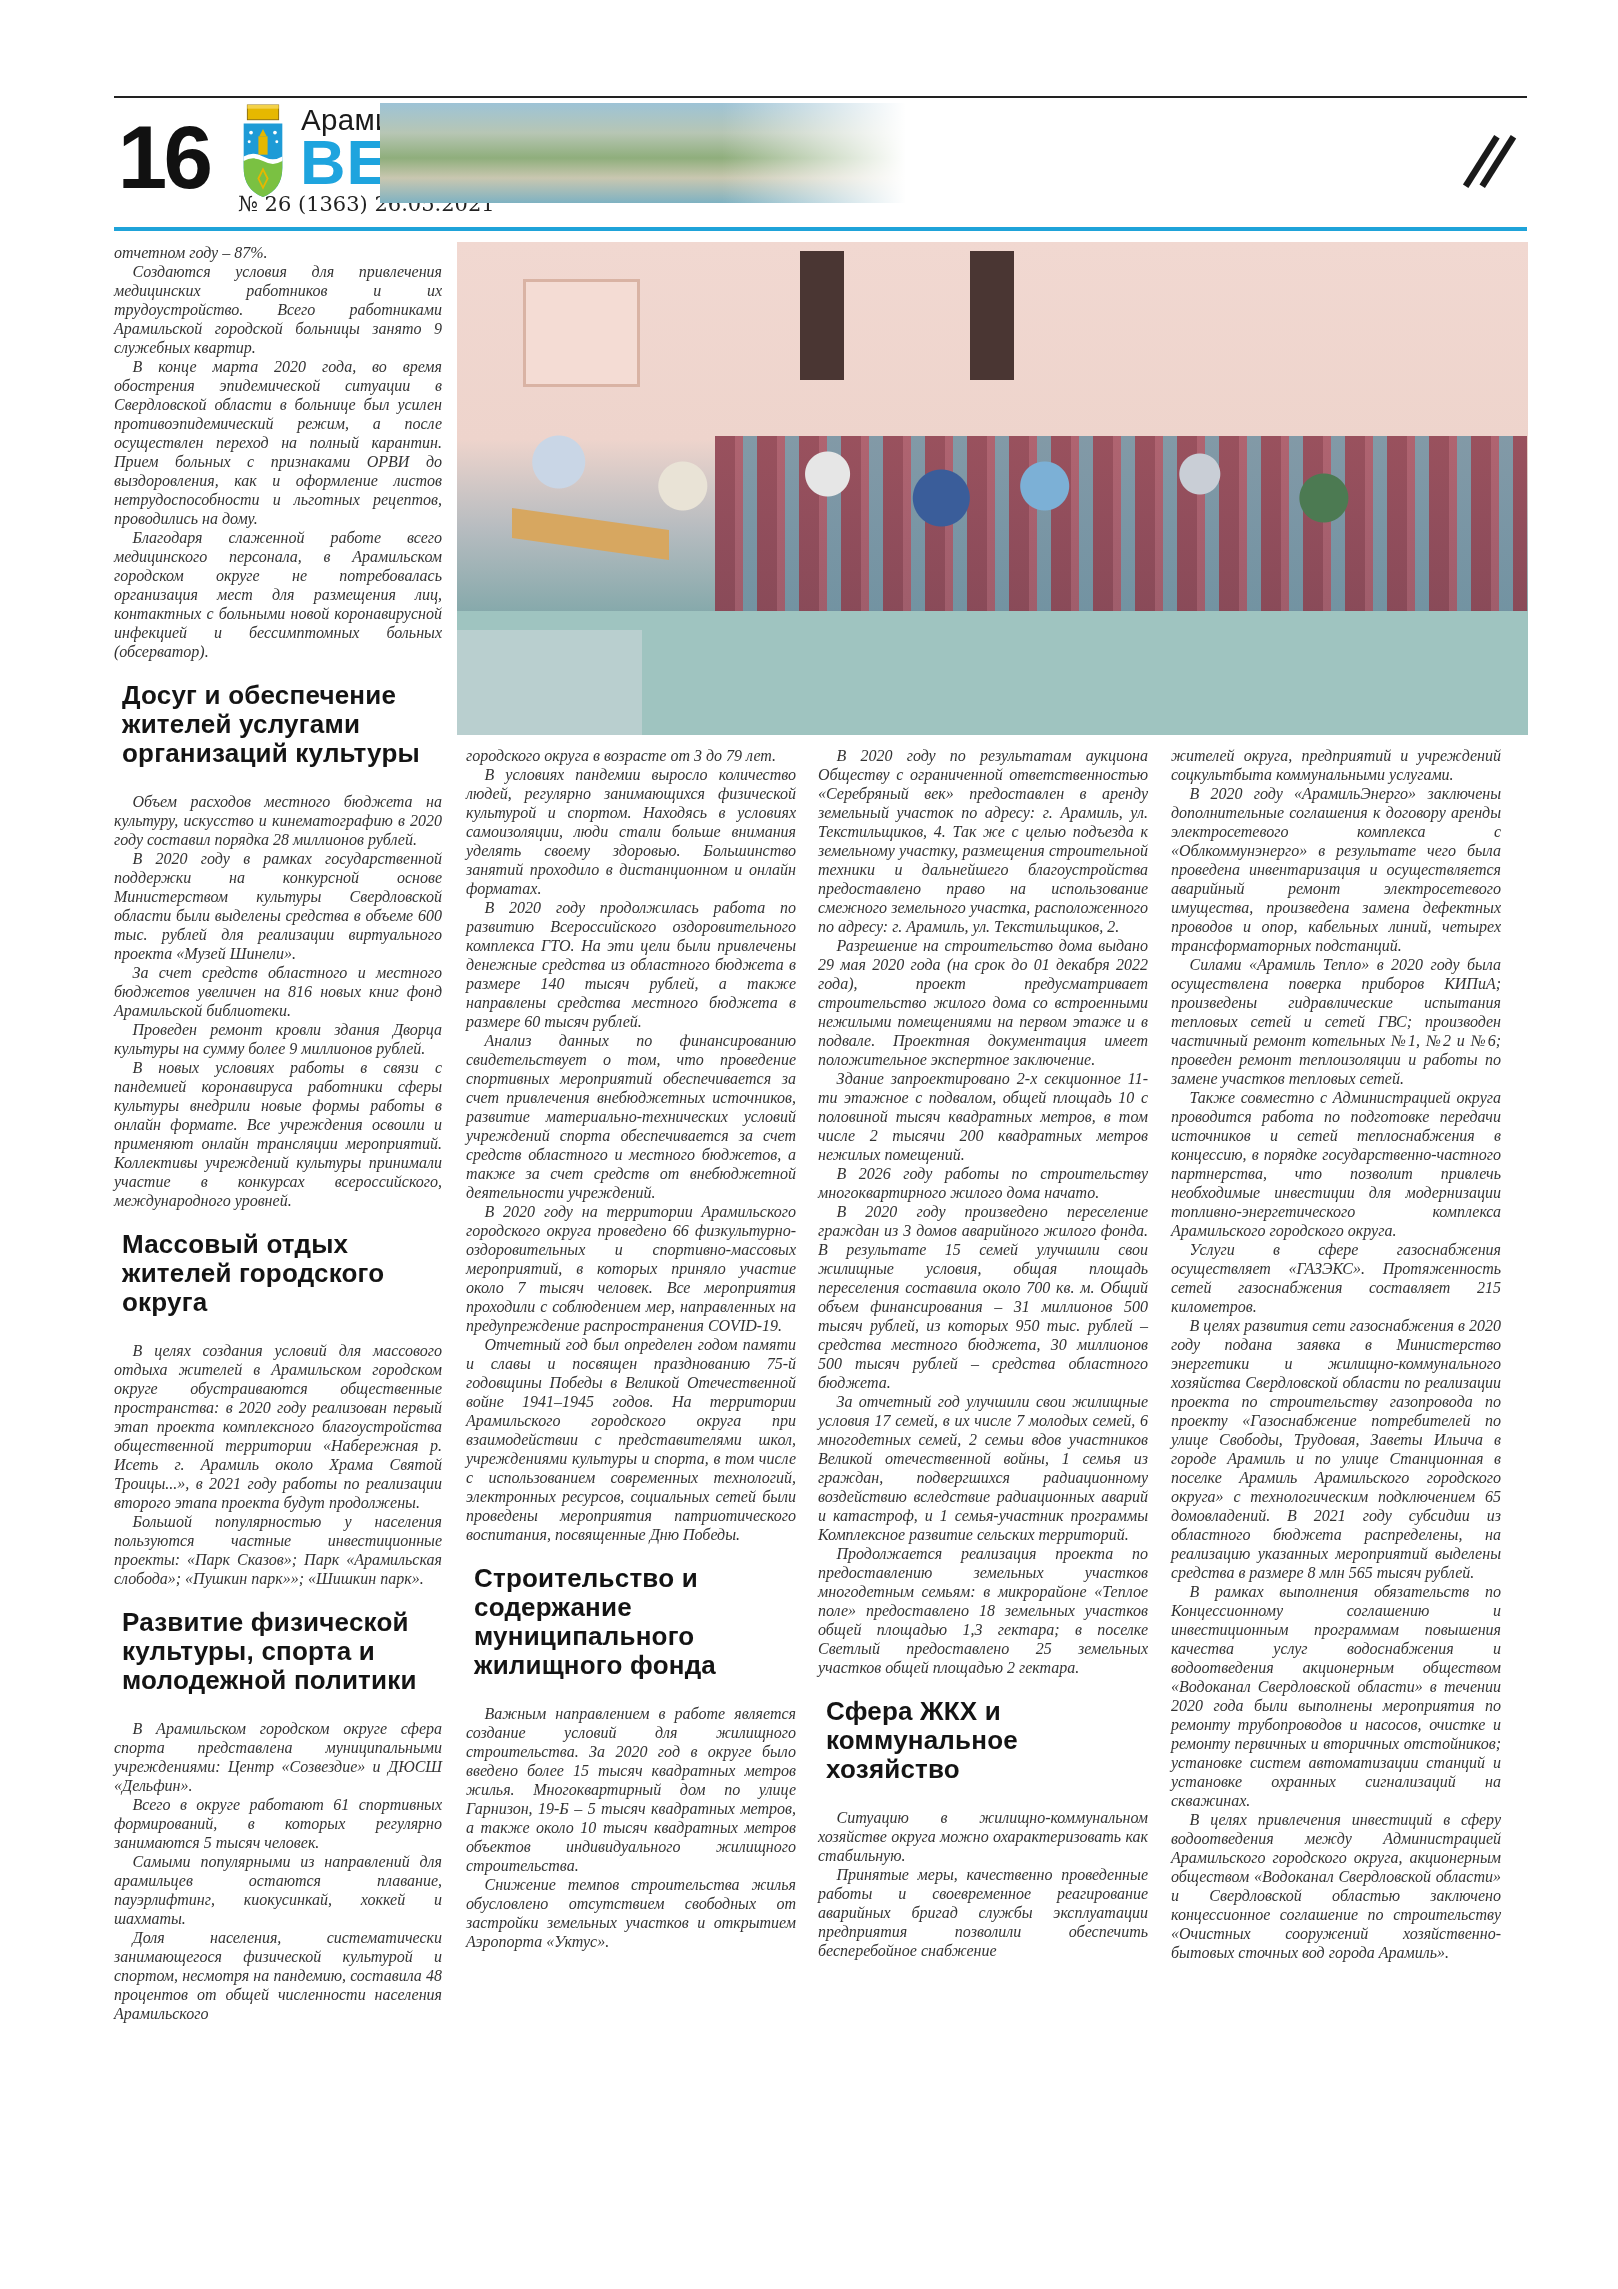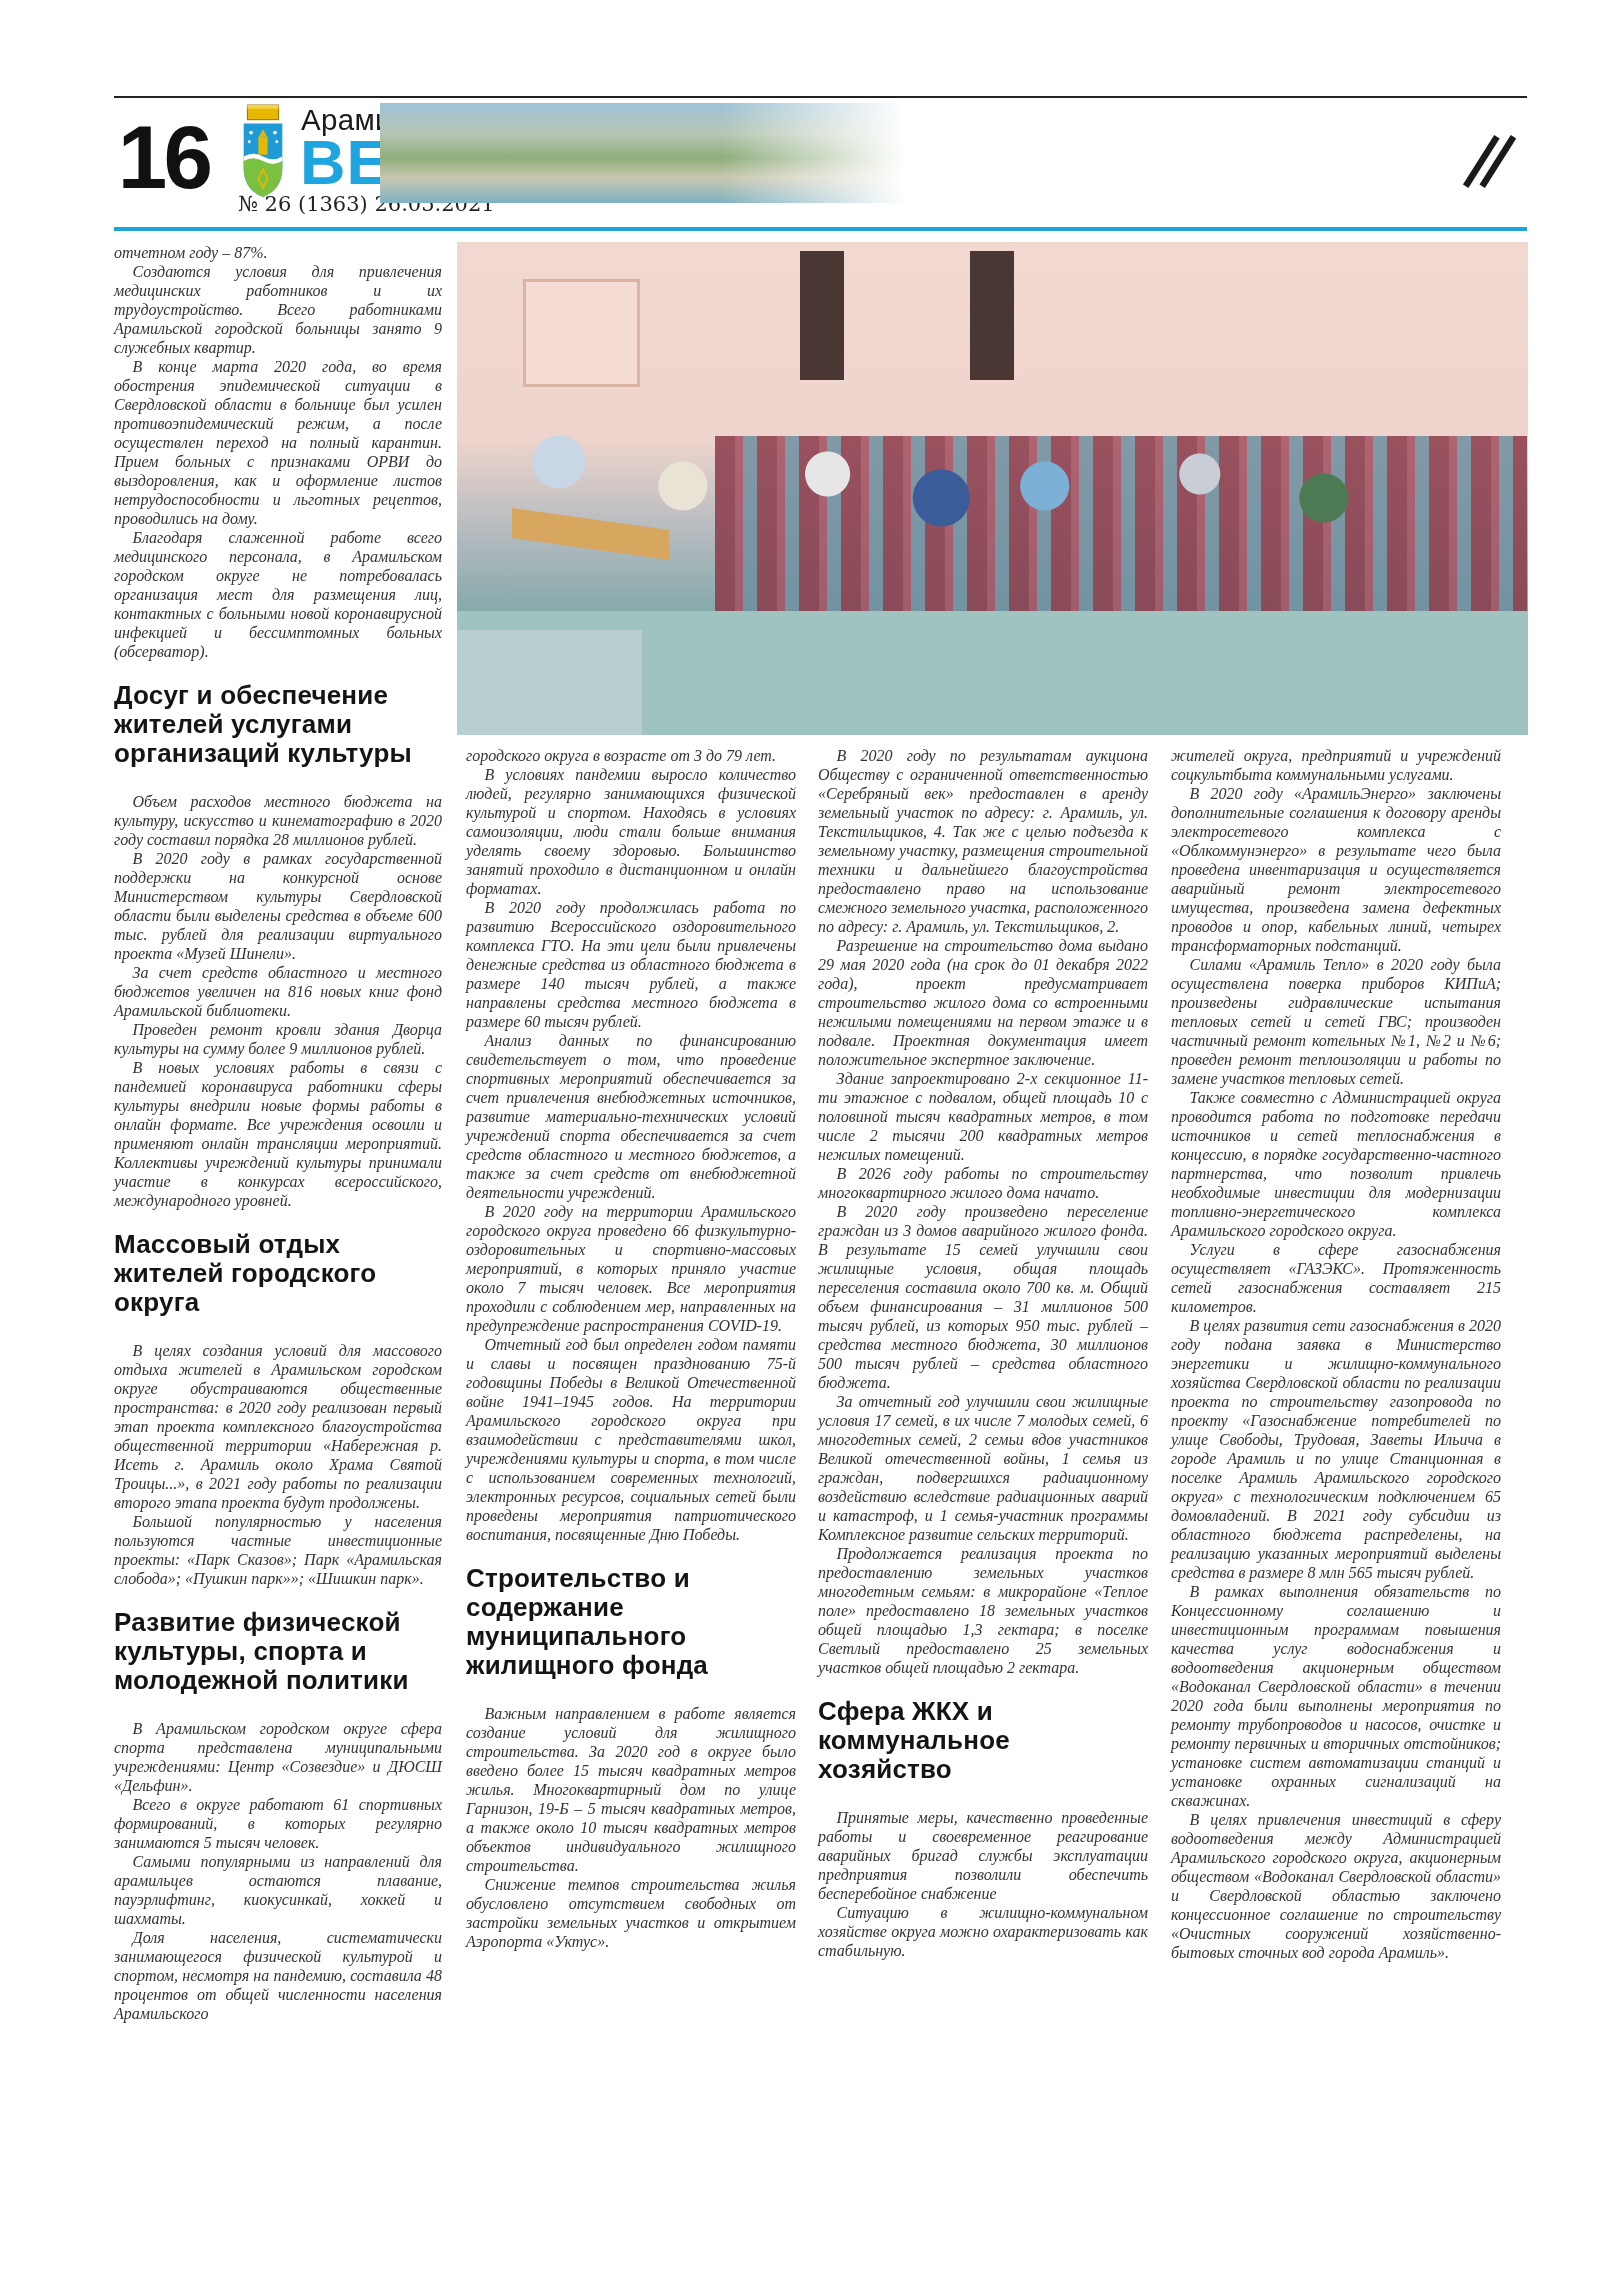--- a/index.html
+++ b/index.html
@@ -33,21 +33,21 @@
                 radial-gradient(circle at 34% 35%, #e6e6e6 0 22px, transparent 23px),
                 radial-gradient(circle at 45% 45%, #3a5d9a 0 28px, transparent 29px),
                 radial-gradient(circle at 55% 40%, #7cb0d6 0 24px, transparent 25px),
                 radial-gradient(circle at 70% 35%, #c9ced6 0 20px, transparent 21px),
                 radial-gradient(circle at 82% 45%, #4c7a52 0 24px, transparent 25px); }
 
   .col { position: absolute; font-style: italic; font-size: 16px; line-height: 19px; text-align: justify; color: #333; }
   .col p { margin: 0; text-indent: 18.5px; }
   .col p.noindent { text-indent: 0; }
   .col p + p { margin-top: 0; }
-  .col h2 { font-family: "Liberation Sans", sans-serif; font-style: normal; font-weight: 700; font-size: 26px; line-height: 29px; color: #141414; margin: 20px 0 24px 0; text-align: left; letter-spacing: 0.2px; }
+  .col h2 { font-family: "Liberation Sans", sans-serif; font-style: normal; font-weight: 700; font-size: 26px; line-height: 29px; color: #141414; margin: 20px 0 24px 8px; text-align: left; letter-spacing: 0.2px; }
 
   .c1 { left: 114px; top: 243px; width: 328px; }
   .c2 { left: 466px; top: 746px; width: 330px; }
   .c3 { left: 818px; top: 746px; width: 330px; }
   .c4 { left: 1171px; top: 746px; width: 330px; }
 </style>
 </head>
 <body>
 
 <header class="masthead">
@@ -124,22 +124,22 @@
 
 <section class="col c3">
   <p>В 2020 году по результатам аукциона Обществу с ограниченной ответственностью «Серебряный век» предоставлен в аренду земельный участок по адресу: г. Арамиль, ул. Текстильщиков, 4. Так же с целью подъезда к земельному участку, размещения строительной техники и дальнейшего благоустройства предоставлено право на использование смежного земельного участка, расположенного по адресу: г. Арамиль, ул. Текстильщиков, 2.</p>
   <p>Разрешение на строительство дома выдано 29 мая 2020 года (на срок до 01 декабря 2022 года), проект предусматривает строительство жилого дома со встроенными нежилыми помещениями на первом этаже и в подвале. Проектная документация имеет положительное экспертное заключение.</p>
   <p>Здание запроектировано 2-х секционное 11-ти этажное с подвалом, общей площадь 10 с половиной тысяч квадратных метров, в том числе 2 тысячи 200 квадратных метров нежилых помещений.</p>
   <p>В 2026 году работы по строительству многоквартирного жилого дома начато.</p>
   <p>В 2020 году произведено переселение граждан из 3 домов аварийного жилого фонда. В результате 15 семей улучшили свои жилищные условия, общая площадь переселения составила около 700 кв. м. Общий объем финансирования – 31 миллионов 500 тысяч рублей, из которых 950 тыс. рублей – средства местного бюджета, 30 миллионов 500 тысяч рублей – средства областного бюджета.</p>
   <p>За отчетный год улучшили свои жилищные условия 17 семей, в их числе 7 молодых семей, 6 многодетных семей, 2 семьи вдов участников Великой отечественной войны, 1 семья из граждан, подвергшихся радиационному воздействию вследствие радиационных аварий и катастроф, и 1 семья-участник программы Комплексное развитие сельских территорий.</p>
   <p>Продолжается реализация проекта по предоставлению земельных участков многодетным семьям: в микрорайоне «Теплое поле» предоставлено 18 земельных участков общей площадью 1,3 гектара; в поселке Светлый предоставлено 25 земельных участков общей площадью 2 гектара.</p>
   <h2>Сфера ЖКХ и коммунальное хозяйство</h2>
+  <p>Ситуацию в жилищно-коммунальном хозяйстве округа можно охарактеризовать как стабильную.</p>
   <p>Принятые меры, качественно проведенные работы и своевременное реагирование аварийных бригад службы эксплуатации предприятия позволили обеспечить бесперебойное снабжение</p>
-  <p>Ситуацию в жилищно-коммунальном хозяйстве округа можно охарактеризовать как стабильную.</p>
 </section>
 
 <section class="col c4">
   <p class="noindent">жителей округа, предприятий и учреждений соцкультбыта коммунальными услугами.</p>
   <p>В 2020 году «АрамильЭнерго» заключены дополнительные соглашения к договору аренды электросетевого комплекса с «Облкоммунэнерго» в результате чего была проведена инвентаризация и осуществляется аварийный ремонт электросетевого имущества, произведена замена дефектных проводов и опор, кабельных линий, четырех трансформаторных подстанций.</p>
   <p>Силами «Арамиль Тепло» в 2020 году была осуществлена поверка приборов КИПиА; произведены гидравлические испытания тепловых сетей и сетей ГВС; производен частичный ремонт котельных №1, №2 и №6; проведен ремонт теплоизоляции и работы по замене участков тепловых сетей.</p>
   <p>Также совместно с Администрацией округа проводится работа по подготовке передачи источников и сетей теплоснабжения в концессию, в порядке государственно-частного партнерства, что позволит привлечь необходимые инвестиции для модернизации топливно-энергетического комплекса Арамильского городского округа.</p>
   <p>Услуги в сфере газоснабжения осуществляет «ГАЗЭКС». Протяженность сетей газоснабжения составляет 215 километров.</p>
   <p>В целях развития сети газоснабжения в 2020 году подана заявка в Министерство энергетики и жилищно-коммунального хозяйства Свердловской области по реализации проекта по строительству газопровода по проекту «Газоснабжение потребителей по улице Свободы, Трудовая, Заветы Ильича в городе Арамиль и по улице Станционная в поселке Арамиль Арамильского городского округа» с технологическим подключением 65 домовладений. В 2021 году субсидии из областного бюджета распределены, на реализацию указанных мероприятий выделены средства в размере 8 млн 565 тысяч рублей.</p>
   <p>В рамках выполнения обязательств по Концессионному соглашению и инвестиционным программам повышения качества услуг водоснабжения и водоотведения акционерным обществом «Водоканал Свердловской области» в течении 2020 года были выполнены мероприятия по ремонту трубопроводов и насосов, очистке и ремонту первичных и вторичных отстойников; установке систем автоматизации станций и установке охранных сигнализаций на скважинах.</p>

